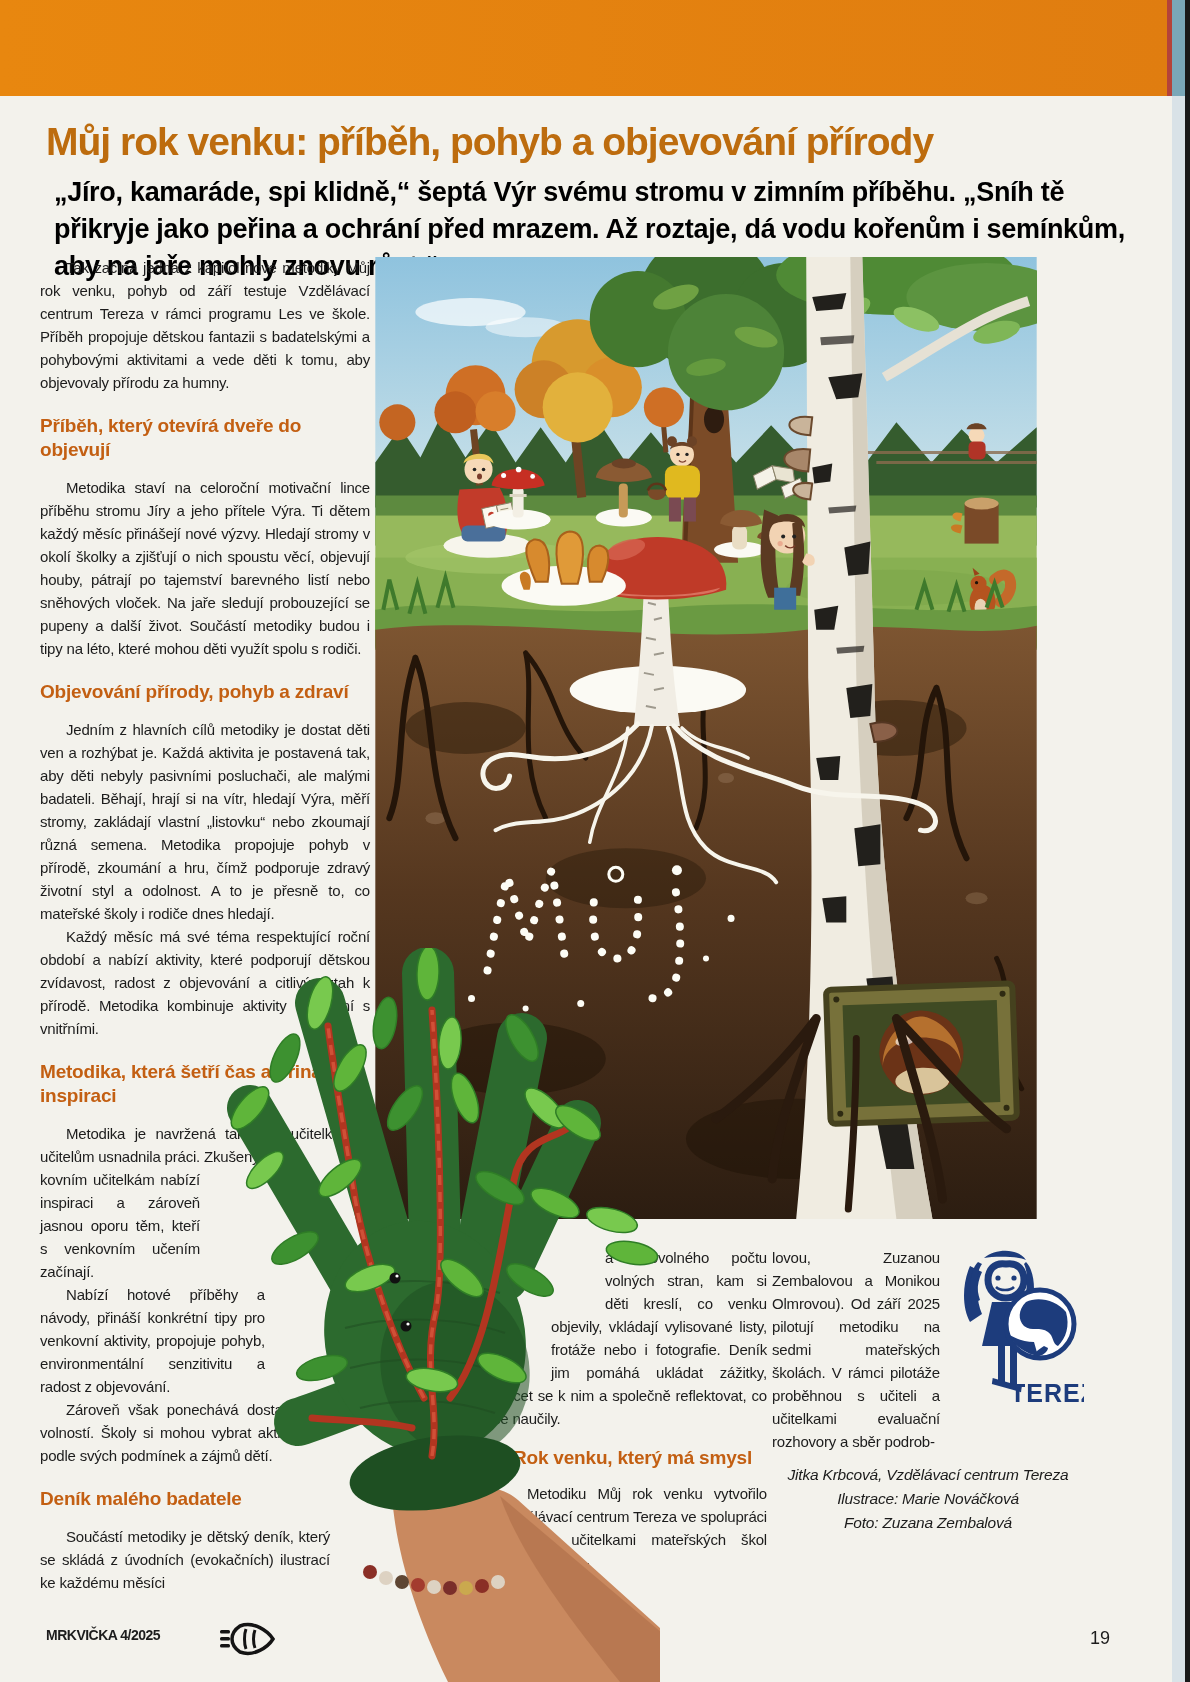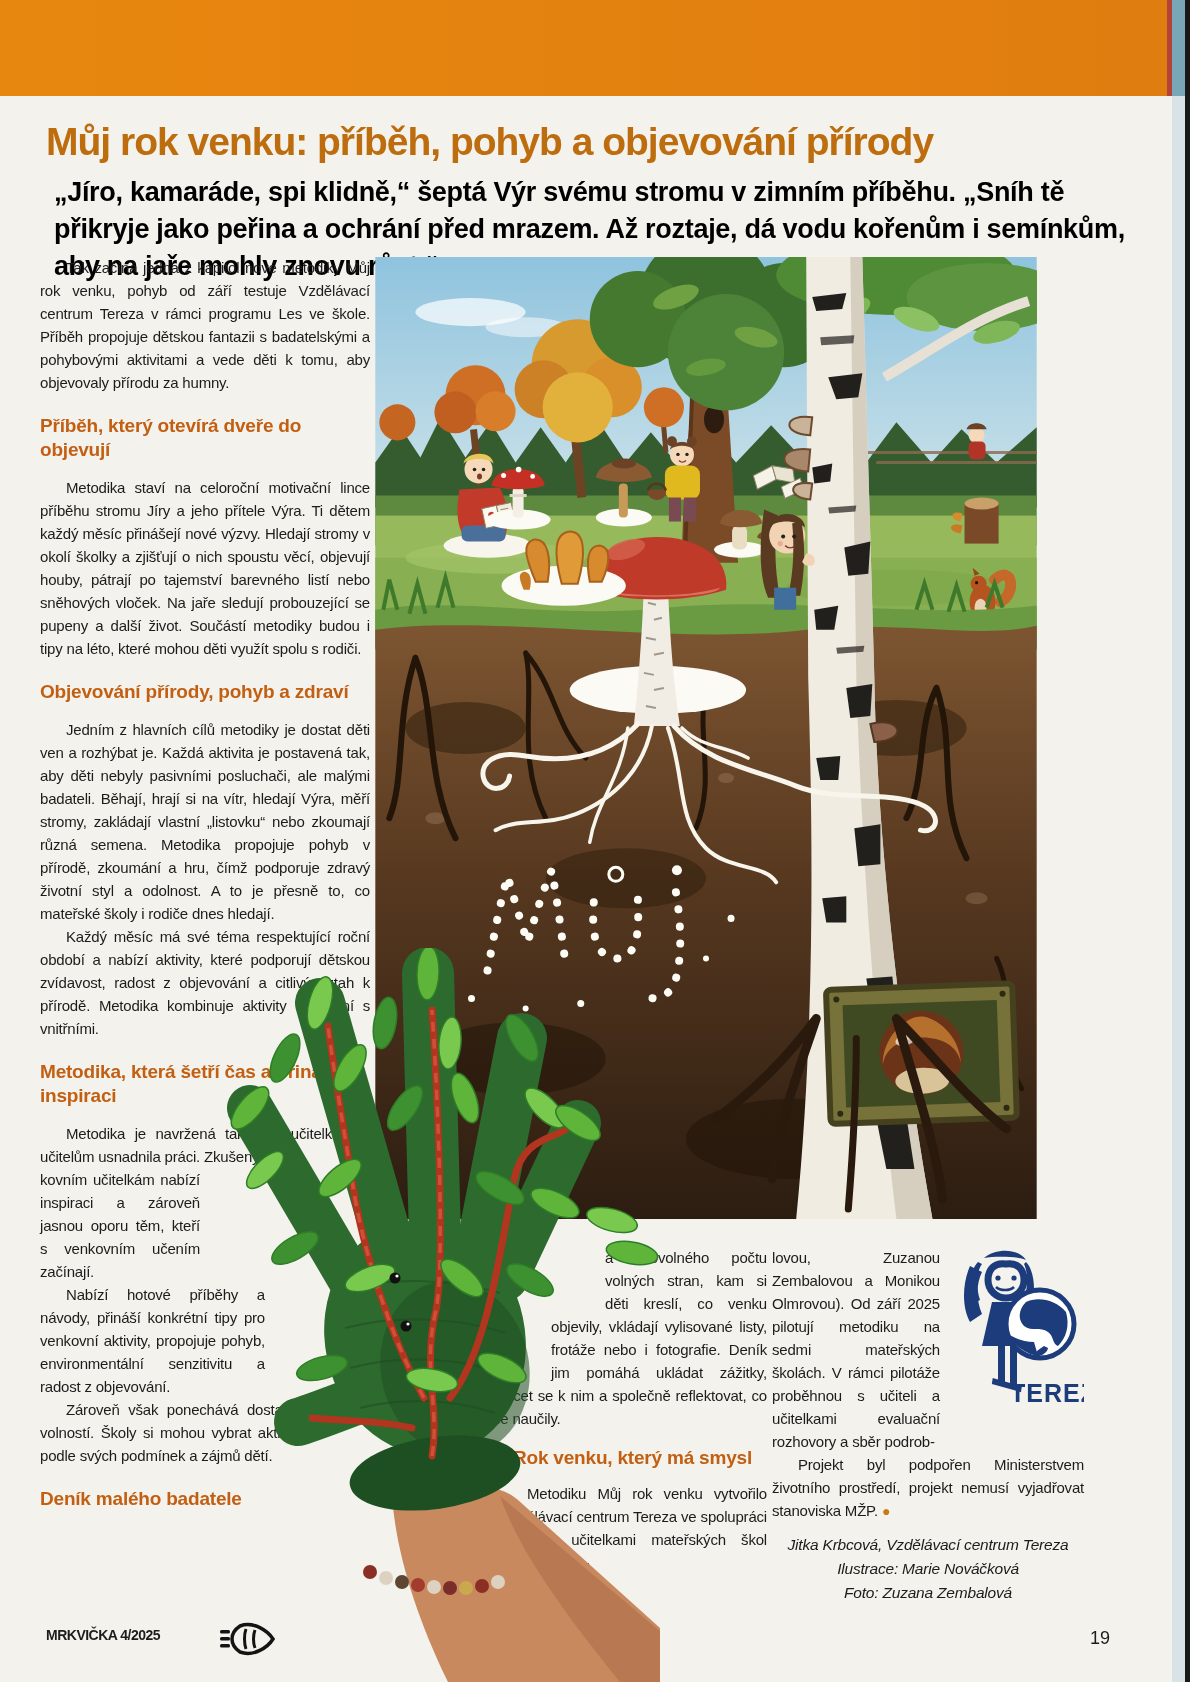--- a/index.html
+++ b/index.html
@@ -77,20 +77,21 @@
   <p class="indent">Metodika staví na celoroční motivační lince příběhu stromu Jíry a jeho přítele Výra. Ti dětem každý měsíc přinášejí nové výzvy. Hledají stromy v okolí školky a zjišťují o nich spoustu věcí, objevují houby, pátrají po tajemství barevného listí nebo sněhových vloček. Na jaře sledují probouzející se pupeny a další život. Součástí metodiky budou i tipy na léto, které mohou děti využít spolu s rodiči.</p>
   <h3 class="sec">Objevování přírody, pohyb a zdraví</h3>
   <p class="indent">Jedním z hlavních cílů metodiky je dostat děti ven a rozhýbat je. Každá aktivita je postavená tak, aby děti nebyly pasivními posluchači, ale malými badateli. Běhají, hrají si na vítr, hledají Výra, měří stromy, zakládají vlastní „listovku“ nebo zkoumají různá semena. Metodika propojuje pohyb v přírodě, zkoumání a hru, čímž podporuje zdravý životní styl a odolnost. A to je přesně to, co mateřské školy i rodiče dnes hledají.</p>
   <p class="indent">Každý měsíc má své téma respektující roční období a nabízí aktivity, které podporují dětskou zvídavost, radost z objevování a citlivý vztah k přírodě. Metodika kombinuje aktivity venkovní s vnitřními.</p>
   <h3 class="sec">Metodika, která šetří čas a přináší inspiraci</h3>
   <p class="indent">Metodika je navržená tak, aby učitelkám a učitelům usnadnila práci. Zkušeným ven-</p>
   <p class="w160">kovním učitelkám nabízí inspiraci a zároveň jasnou oporu těm, kteří s venkovním učením začínají.</p>
   <p class="indent w225">Nabízí hotové příběhy a návody, přináší konkrétní tipy pro venkovní aktivity, propojuje pohyb, environmentální senzitivitu a radost z objevování.</p>
   <p class="indent w262">Zároveň však ponechává dostatek volností. Školy si mohou vybrat aktivity podle svých podmínek a zájmů dětí.</p>
   <h3 class="sec w270">Deník malého badatele</h3>
+  <p class="indent w290">Součástí metodiky je dětský deník, který se skládá z úvodních (evokačních) ilustrací ke každému měsíci</p>
 </div>
 
 <figure class="illus" style="margin:0;">
 <svg viewBox="0 0 660 960" xmlns="http://www.w3.org/2000/svg">
   <defs>
     <linearGradient id="soil" x1="0" y1="0" x2="0" y2="1">
       <stop offset="0" stop-color="#7d5531"></stop>
           <stop offset="0.45" stop-color="#55371f"></stop>
           <stop offset="1" stop-color="#2c1d11"></stop>
     </linearGradient>
@@ -478,21 +479,20 @@
       <g>
         <circle cx="92" cy="74" r="34" fill="#ffffff" stroke="#1d3c7c" stroke-width="5"></circle>
         <path d="M78,52 C70,60 70,70 76,76 C84,82 92,76 100,82 C106,86 104,94 110,96 C118,88 122,76 118,62 C108,50 90,46 78,52 Z" fill="#1d3c7c"></path>
         <path d="M96,96 C90,100 84,104 86,106 C92,108 100,102 100,98 Z" fill="#1d3c7c"></path>
         <path d="M60,84 C66,96 78,104 90,106 L86,92 C76,92 66,88 60,84 Z" fill="#1d3c7c"></path>
       </g>
       <text x="62" y="152" font-family="Liberation Sans, sans-serif" font-size="25" font-weight="bold" fill="#1d3c7c" letter-spacing="1">TEREZA</text>
     </svg>
   </div>
   <p>lovou, Zuzanou Zembalovou a Monikou Olmrovou). Od září 2025 pilotují metodiku na sedmi mateřských školách. V rámci pilotáže proběhnou s učiteli a učitelkami evaluační rozhovory a sběr podrob-</p>
-  <p class="indent"><span>Projekt byl podpořen Ministerstvem životního prostředí, projekt nemusí vyjadřovat stanoviska MŽP.</span> <span class="dot">●</span></p>
   <div class="credits">
     <div>Jitka Krbcová, Vzdělávací centrum Tereza</div>
     <div>Ilustrace: Marie Nováčková</div>
     <div>Foto: Zuzana Zembalová</div>
   </div>
 </div>
 
 <div class="footer-mag">MRKVIČKA 4/2025</div>
 <div class="footer-logo">
   <svg viewBox="0 0 58 42" xmlns="http://www.w3.org/2000/svg">

